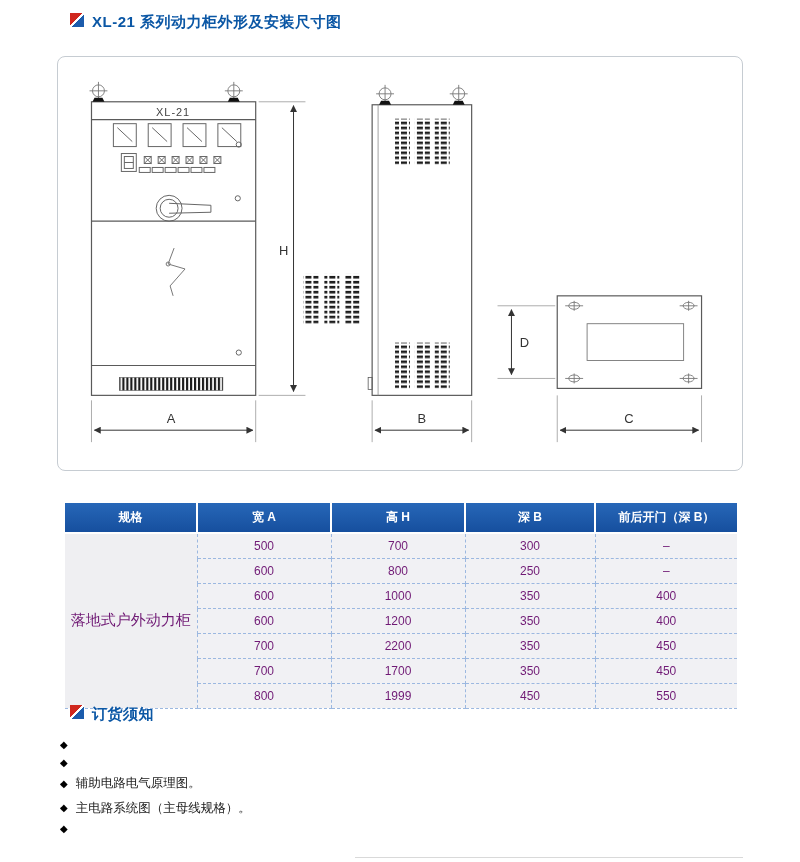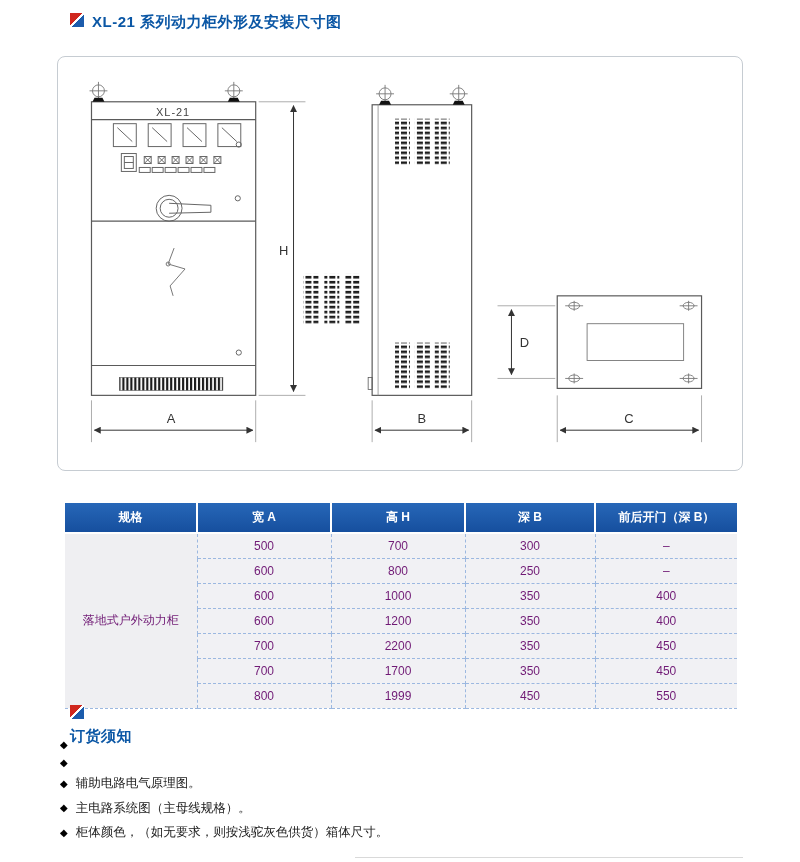--- a/index.html
+++ b/index.html
@@ -11,21 +11,21 @@
   
   .sec-title {
     position:absolute; left:70px; display:flex; align-items:flex-start; gap:8px;
     color:#0b57a5; font-size:15px; font-weight:bold; letter-spacing:0.5px;
   }
   .sec-marker {
     width:14px; height:14px; flex:0 0 auto;
     background:linear-gradient(135deg,#d0271e 46%,#ffffff 46%,#ffffff 54%,#1c5cac 54%);
   }
   #main-title { top:13px; }
-  #notes-title { top:705px;flex-direction:column; }
+  #notes-title { top:705px; }
 
   
   .draw-box {
     position:absolute; left:57px; top:28px; width:686px; height:415px;
     border:1px solid #c6ccd2; border-radius:8px; background:#fff;margin-top:28px;
   }
   .draw-box svg { width:100%; height:100%; display:block; }
   svg text { font-family:"Liberation Sans",sans-serif; font-size:13px; fill:#333; }
   svg .model-text { font-size:11px; letter-spacing:1px; fill:#444; }
 
@@ -40,21 +40,21 @@
     border-right:2px solid #fff; border-bottom:2px solid #fff; text-align:center;
   }
   .spec-table th:last-child { border-right:none; }
   .spec-table td {
     background:#f1f1f4; font-size:12px; color:#701a75; height:25px;
     text-align:center; vertical-align:middle;
   }
   .spec-table td.val { border-left:1px dashed #9cb8e0; }
   .spec-table tr + tr td { border-top:1px dashed #9cb8e0; }
   .spec-table tr:last-child td, .spec-table td.cat { border-bottom:1px dashed #9cb8e0; }
-  .spec-table td.cat { background:#efeff2; font-size:12px; }
+  .spec-table td.cat { background:#efeff2; font-size:15px; }
 
   
   .notes-list { position:absolute; left:60px; top:740px; width:680px; }
   .note-item { display:flex; align-items:center; margin-bottom:7.5px; font-size:12.5px; color:#1a1a1a; }
   .note-diamond { font-size:10px; margin-right:8px; color:#000; line-height:1; }
 
   .bottom-rule { position:absolute; left:355px; top:857px; width:388px; height:1px; background:#d9d9d9; }
 </style>
 </head>
 <body>
@@ -330,18 +330,17 @@
   <div class="note-item">
     <span class="note-diamond">◆</span>
     <span>辅助电路电气原理图。</span>
   </div>
   <div class="note-item">
     <span class="note-diamond">◆</span>
     <span>主电路系统图（主母线规格）。</span>
   </div>
   <div class="note-item">
     <span class="note-diamond">◆</span>
-    <span>柜体颜色，（如无要求，则按浅驼灰色供货）箱体尺寸。</span>
   </div>
 
 </div>
 
 <div class="bottom-rule"></div>
 
 </body></html>

